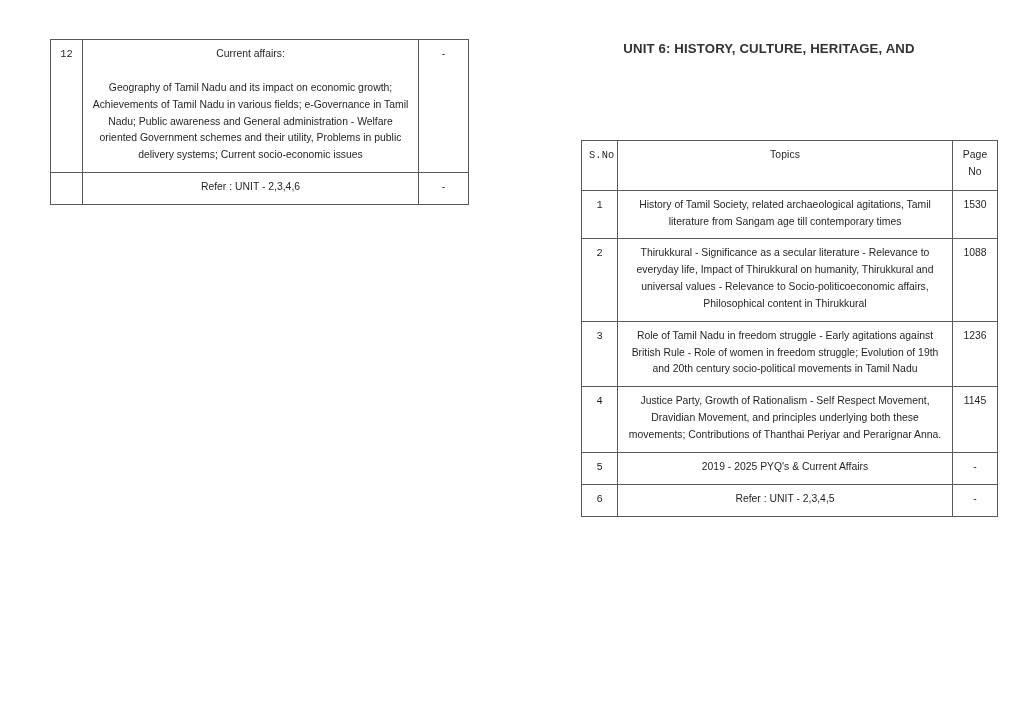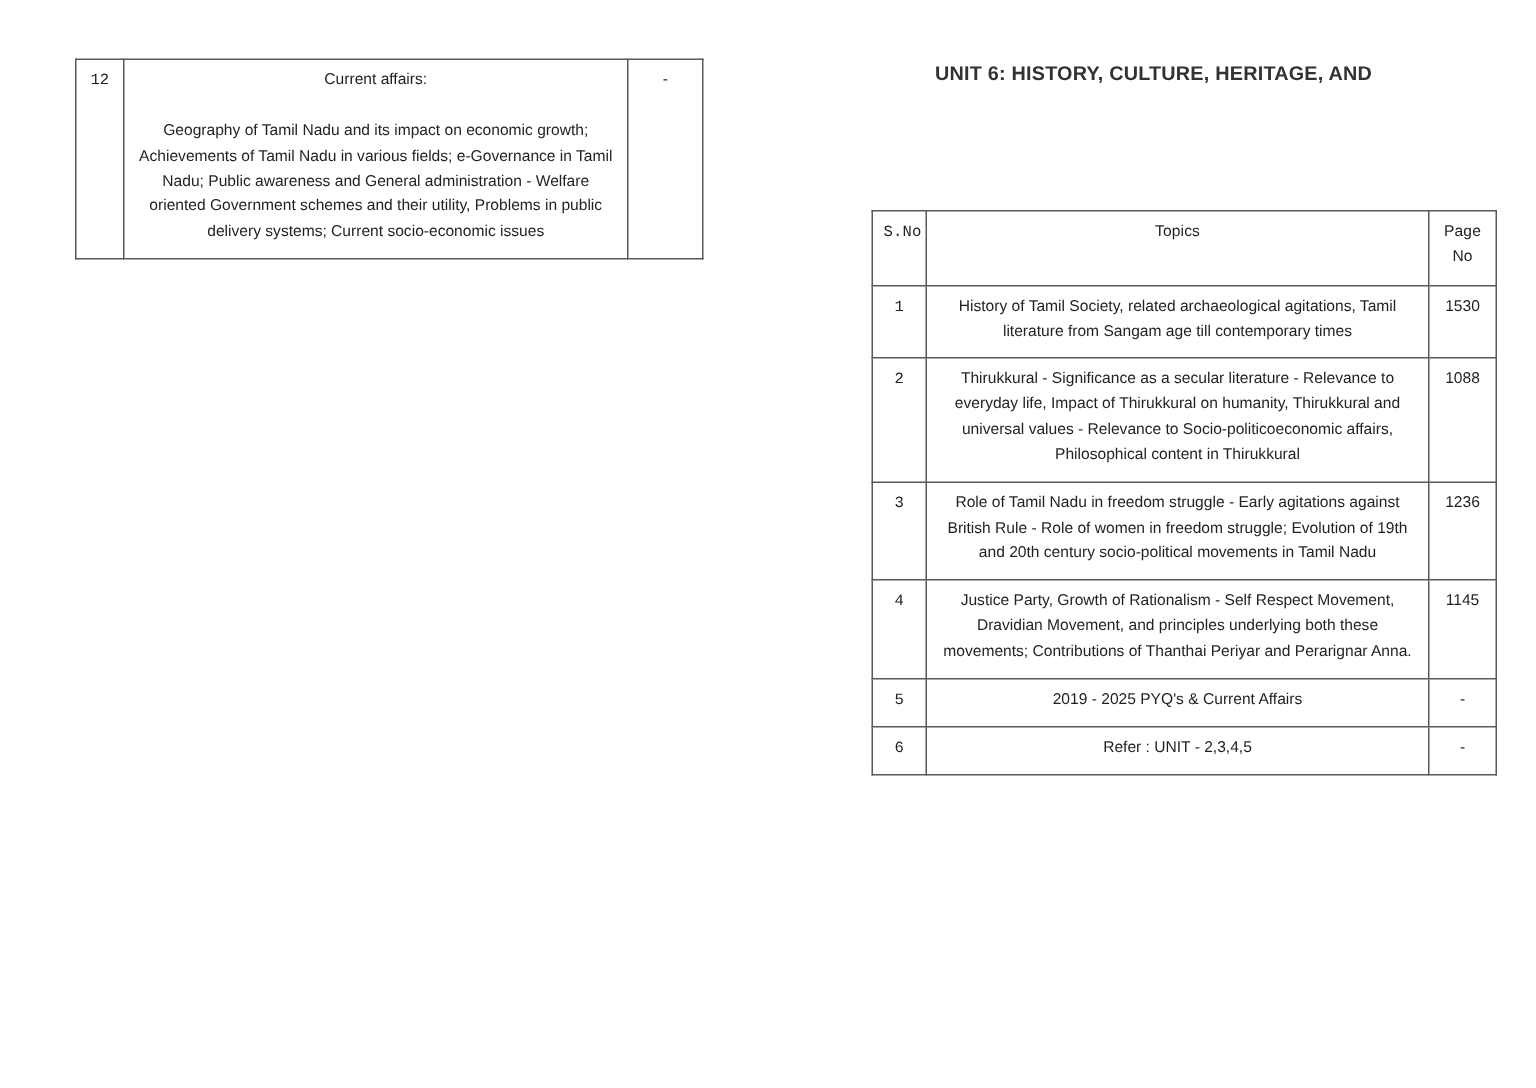--- a/index.html
+++ b/index.html
@@ -113,20 +113,25 @@
     </colgroup>
     <tbody>
       <tr>
         <td class="cell-sno">12</td>
         <td class="cell-topic">
           <span class="lead-line">Current affairs:</span>
           <span>Geography of Tamil Nadu and its impact on economic growth; Achievements of Tamil Nadu in various fields; e-Governance in Tamil Nadu; Public awareness and General administration - Welfare oriented Government schemes and their utility, Problems in public delivery systems; Current socio-economic issues</span>
         </td>
         <td class="cell-page">-</td>
       </tr>
+      <tr>
+        <td class="cell-sno"></td>
+        <td class="cell-topic">Refer : UNIT - 2,3,4,6</td>
+        <td class="cell-page">-</td>
+      </tr>
     </tbody>
   </table>
 </div>
 
 <div class="unit-heading">
   <span class="line">UNIT 6: HISTORY, CULTURE, HERITAGE, AND</span>
 </div>
 
 <div class="right-table-wrap">
   <table class="doc-table">

